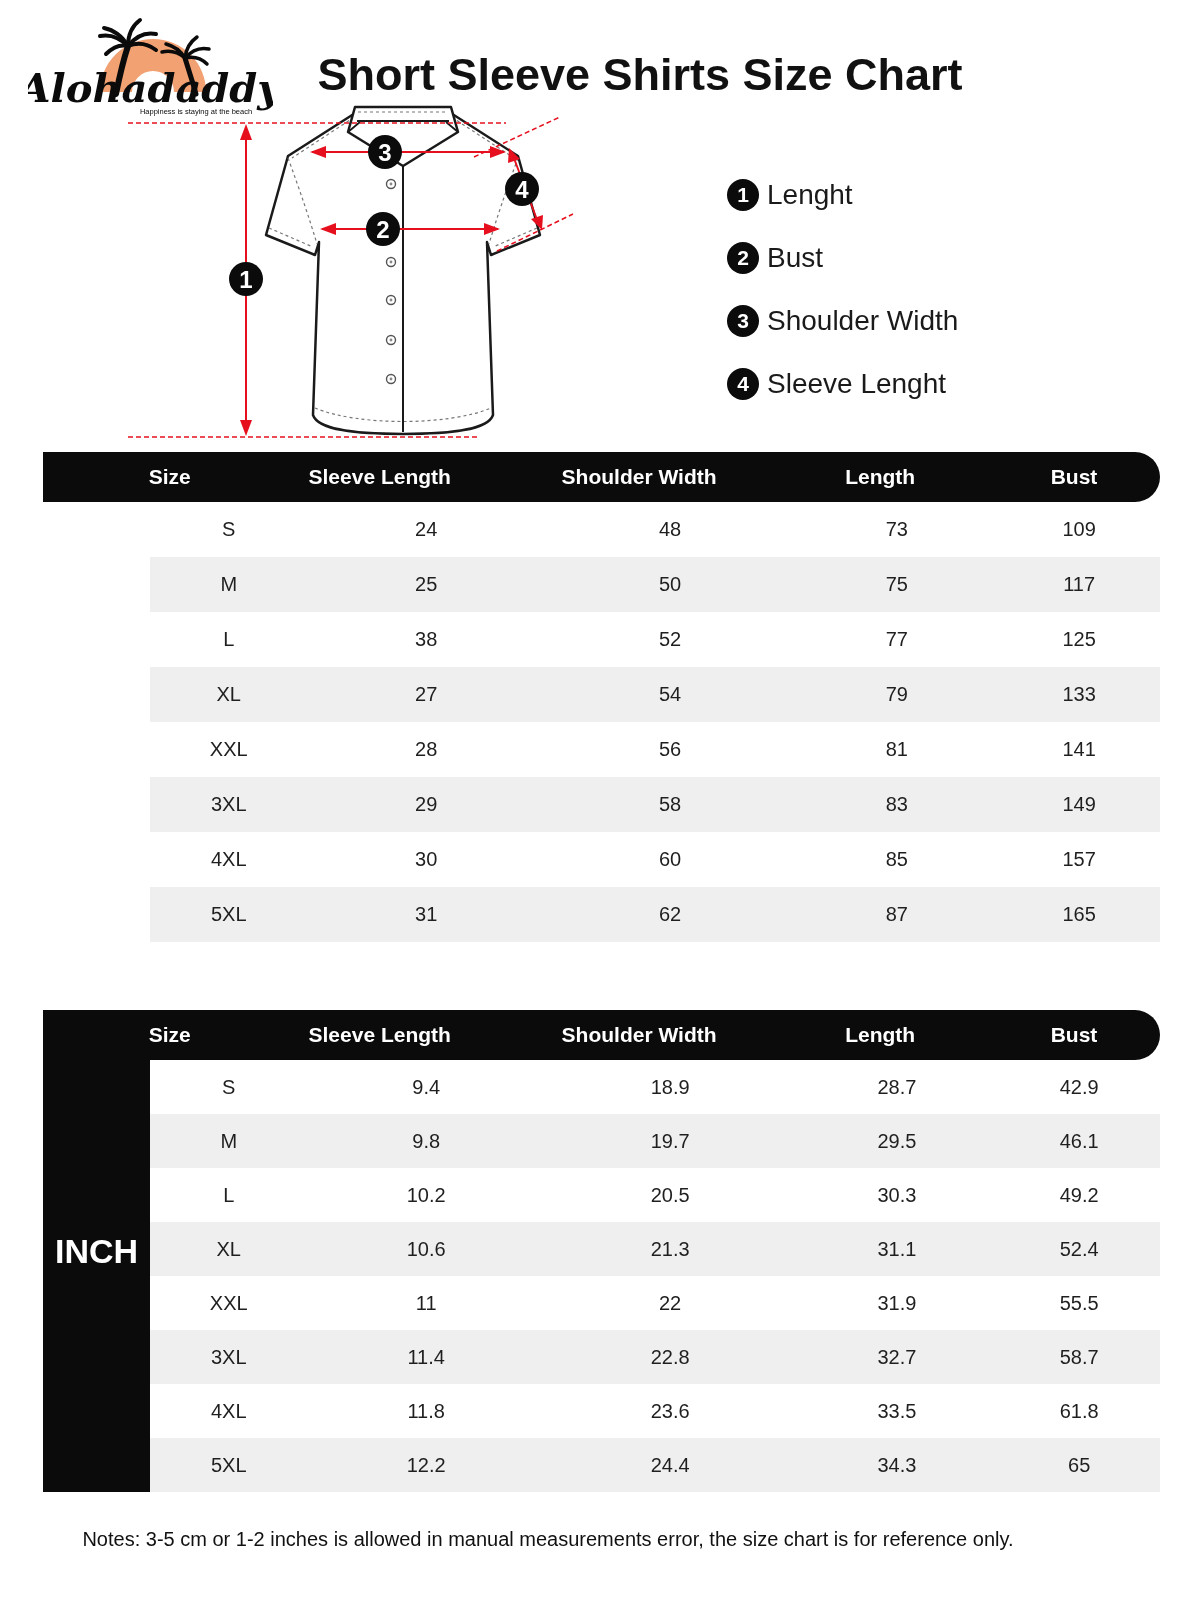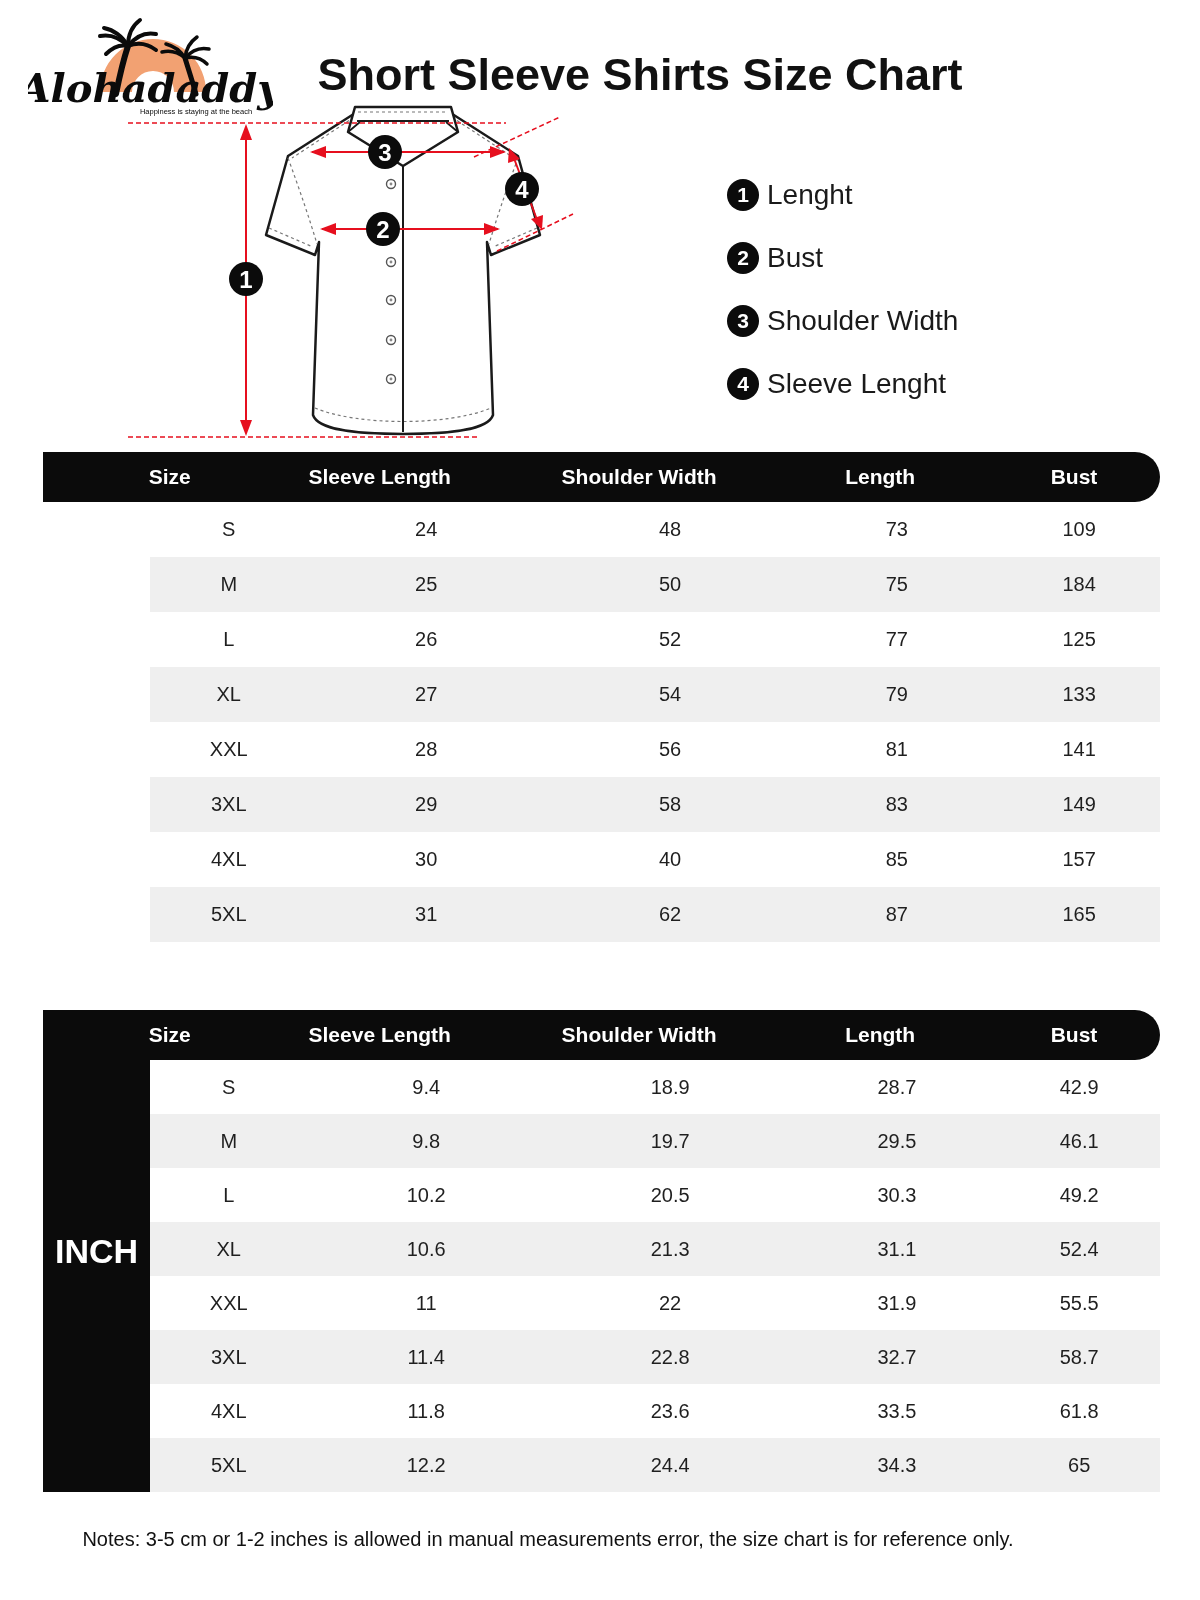--- a/index.html
+++ b/index.html
@@ -207,25 +207,25 @@
           <div class="td">24</div>
           <div class="td">48</div>
           <div class="td">73</div>
           <div class="td">109</div>
         </div>
         <div class="tr">
           <div class="td">M</div>
           <div class="td">25</div>
           <div class="td">50</div>
           <div class="td">75</div>
-          <div class="td">184</div>
+          <div class="td">117</div>
         </div>
         <div class="tr">
           <div class="td">L</div>
-          <div class="td">26</div>
+          <div class="td">38</div>
           <div class="td">52</div>
           <div class="td">77</div>
           <div class="td">125</div>
         </div>
         <div class="tr">
           <div class="td">XL</div>
           <div class="td">27</div>
           <div class="td">54</div>
           <div class="td">79</div>
           <div class="td">133</div>
@@ -240,21 +240,21 @@
         <div class="tr">
           <div class="td">3XL</div>
           <div class="td">29</div>
           <div class="td">58</div>
           <div class="td">83</div>
           <div class="td">149</div>
         </div>
         <div class="tr">
           <div class="td">4XL</div>
           <div class="td">30</div>
-          <div class="td">40</div>
+          <div class="td">60</div>
           <div class="td">85</div>
           <div class="td">157</div>
         </div>
         <div class="tr">
           <div class="td">5XL</div>
           <div class="td">31</div>
           <div class="td">62</div>
           <div class="td">87</div>
           <div class="td">165</div>
         </div>

